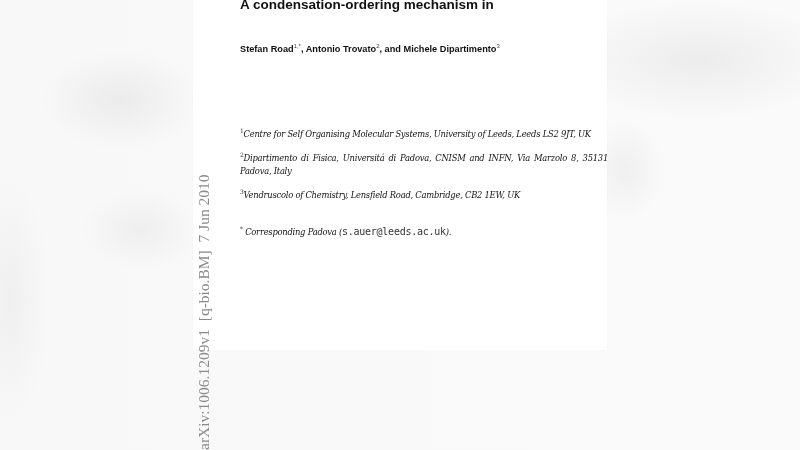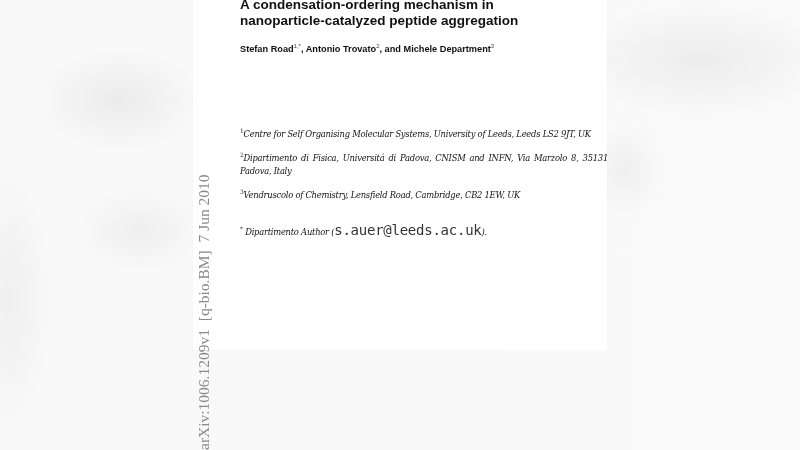--- a/index.html
+++ b/index.html
@@ -39,53 +39,52 @@
       font-size: 8.4px; line-height: 13px; color: #111;
       letter-spacing: -0.25px;
     }
     .affil sup { font-style: normal; font-size: 6px; color: #333; }
     .affil.a1 { top: 124px; }
     .affil.a2 { top: 148px; text-align: justify; text-align-last: left; }
     .affil.a3 { top: 185px; }
     .corr { top: 222px; }
     .corr .mono {
       font-family: "DejaVu Sans Mono", monospace; font-style: normal;
-      font-size: 14px; color: #333;
+      font-size: 10px; color: #333;
     }
     .arxiv {
       position: absolute; left: 195px; top: 450px;
       transform-origin: 0 0; transform: rotate(-90deg);
       font-family: "Liberation Serif", serif; font-size: 15.5px;
       color: #8a8a8a; white-space: pre; line-height: 18px;
     }
   </style>
 </head>
 <body>
 
 <div class="bg"></div>
 
 <div class="page">
   <div class="title">
     <div>A condensation-ordering mechanism in</div>
-    <div>nanoparticle-catalyzed peptide aggregation</div>
   </div>
 
   <div class="authors">
-    <span>Stefan Road</span><sup>1,*</sup><span>, </span><span>Antonio Trovato</span><sup>2</sup><span>, and </span><span>Michele Department</span><sup>3</sup>
+    <span>Stefan Road</span><sup>1,*</sup><span>, </span><span>Antonio Trovato</span><sup>2</sup><span>, and </span><span>Michele Dipartimento</span><sup>3</sup>
   </div>
 
   <div class="affil a1">
     <sup>1</sup><span>Centre for Self Organising Molecular Systems, University of Leeds, Leeds LS2 9JT, UK</span>
   </div>
   <div class="affil a2">
     <sup>2</sup><span>Dipartimento di Fisica, Universitá di Padova, CNISM and INFN, Via Marzolo 8, 35131 Padova, Italy</span>
   </div>
   <div class="affil a3">
     <sup>3</sup><span>Vendruscolo of Chemistry, Lensfield Road, Cambridge, CB2 1EW, UK</span>
   </div>
 
   <div class="affil corr">
     <sup>*</sup>
-    <span>Dipartimento Author (</span><span class="mono">s.auer@leeds.ac.uk</span><span>).</span>
+    <span>Corresponding Padova (</span><span class="mono">s.auer@leeds.ac.uk</span><span>).</span>
   </div>
 </div>
 
 <div class="arxiv">arXiv:1006.1209v1  [q-bio.BM]  7 Jun 2010</div>
 
 </body></html>

